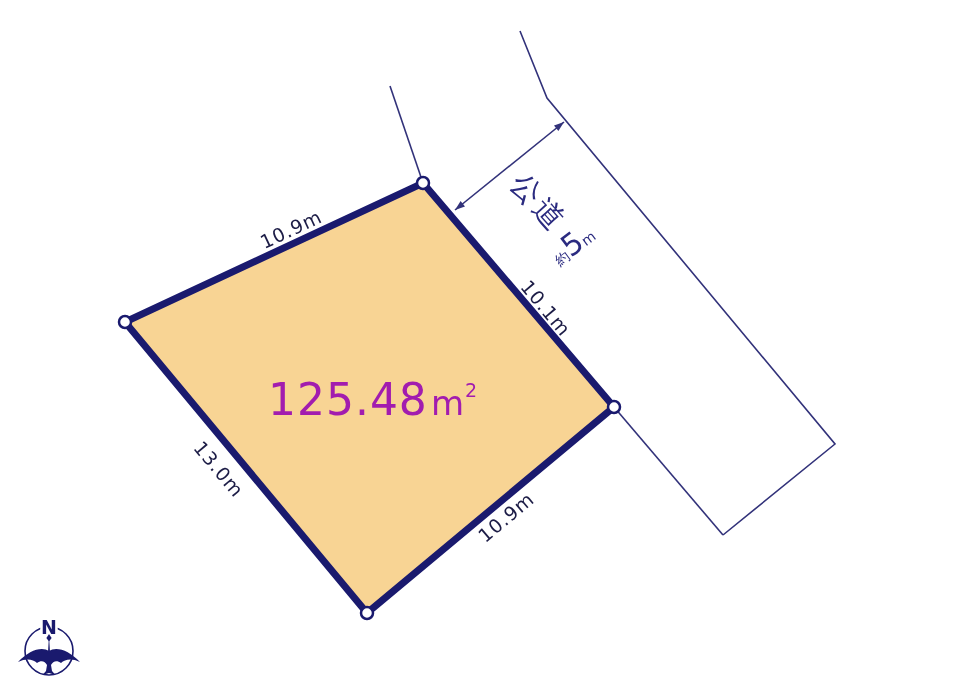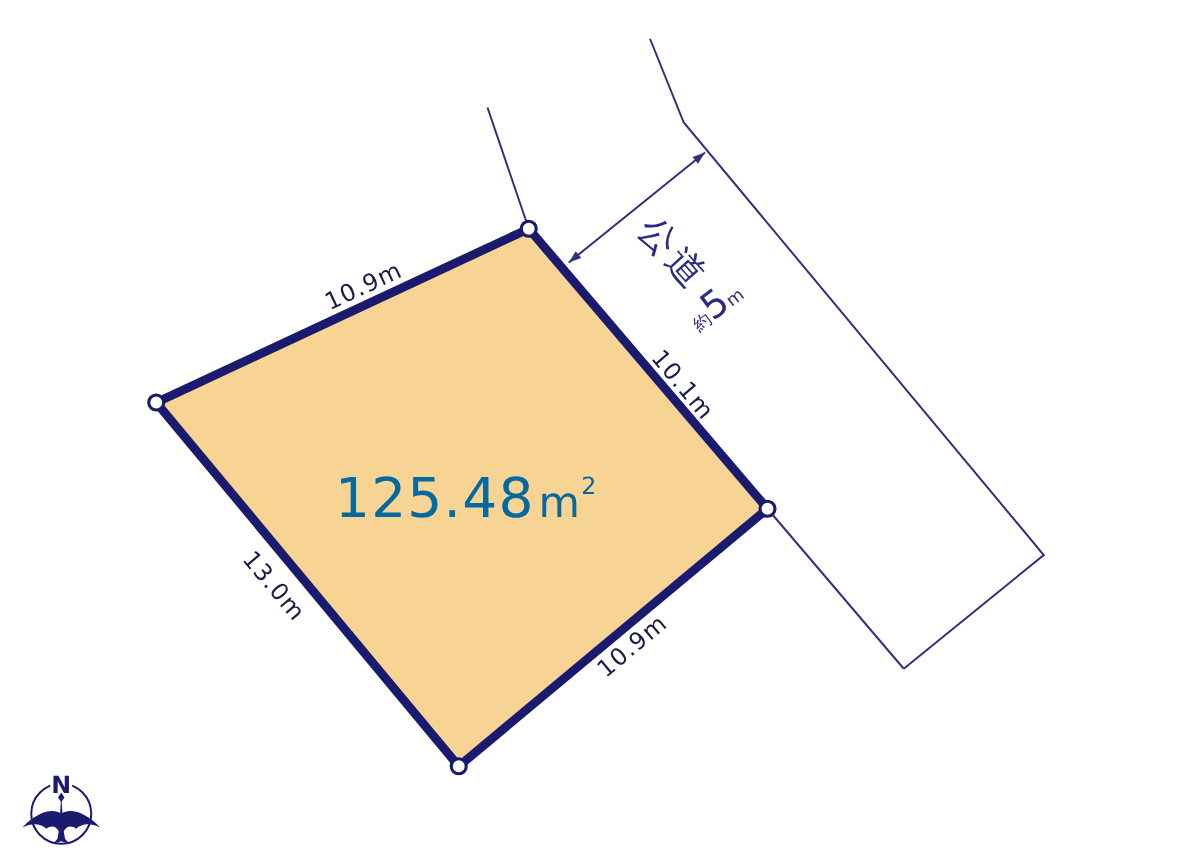--- a/index.html
+++ b/index.html
@@ -17,21 +17,21 @@
     position: absolute;
     white-space: nowrap;
     transform-origin: center center;
     user-select: none;
   }
 
   
   .area-label {
     left: 373px; top: 399px;
     transform: translate(-50%, -50%);
-    color: #0369a1;
+    color: #a21caf;
     letter-spacing: 1px;
   }
   .area-label .a-val { font-size: 44px; }
   .area-label .a-unit { font-size: 34px; margin-left: 3px; }
   .area-label .a-sup { font-size: 19px; position: relative; top: -18px; }
 
   
   .dim {
     font-size: 19px;
     color: #1c1c46;

